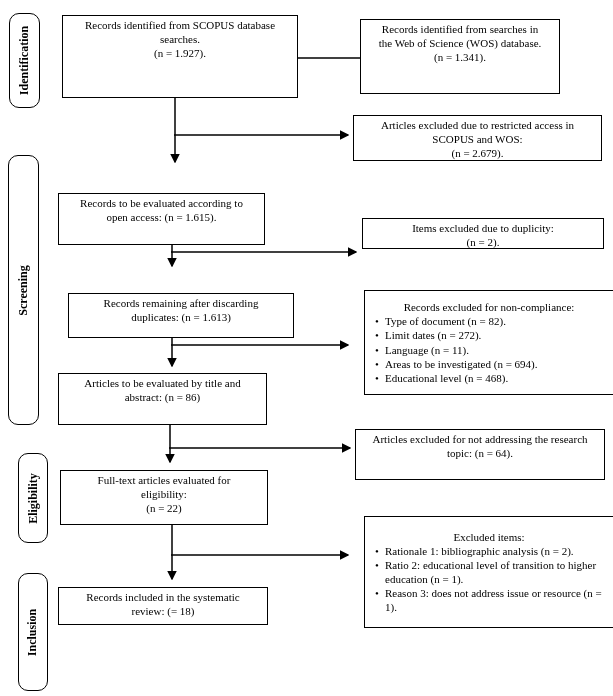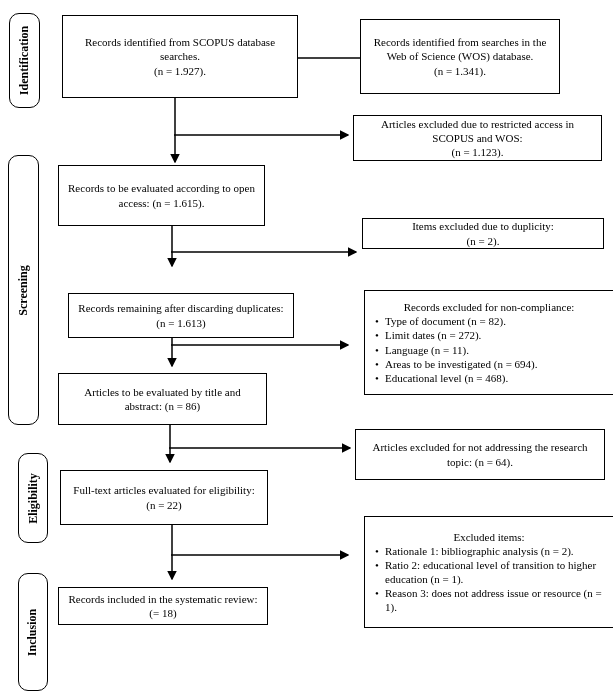--- a/index.html
+++ b/index.html
@@ -18,26 +18,26 @@
     width: 613px; height: 696px;
     pointer-events: none;
   }
   .box {
     position: absolute;
     border: 1.5px solid #000000;
     background: #ffffff;
     box-sizing: border-box;
     display: flex;
     flex-direction: column;
-    justify-content: center;
+    justify-content: flex-start;
     align-items: center;
     text-align: center;
     font-size: 11px;
     line-height: 1.28;
-    padding: 2px 6px;
+    padding: 2px 14px;
   }
   .box .box-line { width: 100%; }
   .box.bullets {
     justify-content: center;
     align-items: stretch;
     padding: 3px 7px;
     margin-left: 11px;
   }
   .box.bullets .box-title { text-align: center; }
   .box.bullets ul {
@@ -113,21 +113,21 @@
   </div>
   <div class="stage" style="left:18px; top:573px; width:30px; height:118px;">
     <span>Inclusion</span>
   </div>
 
   <div class="box" style="left:62px; top:15px; width:236px; height:83px;">
     <div class="box-line">Records identified from SCOPUS database searches.</div>
     <div class="box-line">(n = 1.927).</div>
   </div>
 
-  <div class="box" style="left:58px; top:165px; width:207px; height:61px;">
+  <div class="box" style="left:58px; top:193px; width:207px; height:52px;">
     <div class="box-line">Records to be evaluated according to open access: (n = 1.615).</div>
   </div>
 
   <div class="box" style="left:68px; top:277px; width:226px; height:45px;margin-top:16px;">
     <div class="box-line">Records remaining after discarding duplicates: (n = 1.613)</div>
   </div>
 
   <div class="box" style="left:58px; top:373px; width:209px; height:52px;">
     <div class="box-line">Articles to be evaluated by title and abstract: (n = 86)</div>
   </div>
@@ -141,21 +141,21 @@
     <div class="box-line">Records included in the systematic review: (= 18)</div>
   </div>
 
   <div class="box" style="left:360px; top:19px; width:200px; height:75px;">
     <div class="box-line">Records identified from searches in the Web of Science (WOS) database.</div>
     <div class="box-line">(n = 1.341).</div>
   </div>
 
   <div class="box" style="left:353px; top:115px; width:249px; height:46px;">
     <div class="box-line">Articles excluded due to restricted access in SCOPUS and WOS:</div>
-    <div class="box-line">(n = 1.123).</div>
+    <div class="box-line">(n = 2.679).</div>
   </div>
 
   <div class="box" style="left:362px; top:218px; width:242px; height:31px;">
     <div class="box-line">Items excluded due to duplicity:</div>
     <div class="box-line">(n = 2).</div>
   </div>
 
   <div class="box bullets" style="left:353px; top:290px; width:250px; height:105px;">
     <div class="box-title">Records excluded for non-compliance:</div>
     <ul>

